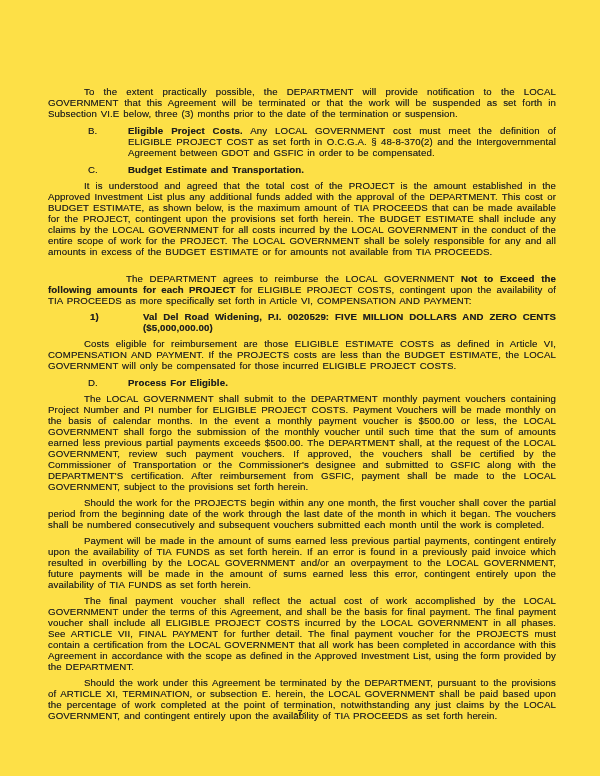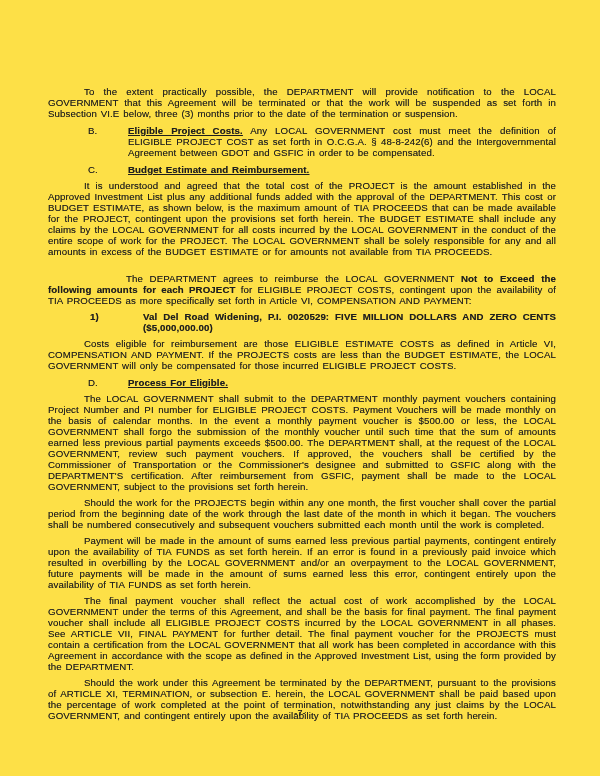--- a/index.html
+++ b/index.html
@@ -43,21 +43,20 @@
   }
   .section .letter {
     position: absolute;
     left: 40px;
     top: 0;
     text-decoration: none;
     font-weight: normal;
   }
   .heading {
     font-weight: bold;
-    text-decoration: underline;
   }
   .item {
     position: relative;
     padding-left: 95px;
     margin: 3px 0 5px 0;
     font-weight: bold;
   }
   .item .number {
     position: absolute;
     left: 42px;
@@ -78,26 +77,26 @@
 <body>
 
 <div class="page">
   <div class="content">
 
     <p class="para indent">To the extent practically possible, the DEPARTMENT will provide notification to the LOCAL GOVERNMENT that this Agreement will be terminated or that the work will be suspended as set forth in Subsection VI.E below, three (3) months prior to the date of the termination or suspension.</p>
 
     <div class="section">
       <span class="letter">B.</span>
       <span class="heading">Eligible Project Costs.</span>
-      <span>Any LOCAL GOVERNMENT cost must meet the definition of ELIGIBLE PROJECT COST as set forth in O.C.G.A. § 48-8-242(6) and the Intergovernmental Agreement between GDOT and GSFIC in order to be compensated.</span>
+      <span>Any LOCAL GOVERNMENT cost must meet the definition of ELIGIBLE PROJECT COST as set forth in O.C.G.A. § 48-8-370(2) and the Intergovernmental Agreement between GDOT and GSFIC in order to be compensated.</span>
     </div>
 
     <div class="section">
       <span class="letter">C.</span>
-      <span class="heading">Budget Estimate and Reimbursement.</span>
+      <span class="heading">Budget Estimate and Transportation.</span>
     </div>
 
     <p class="para indent">It is understood and agreed that the total cost of the PROJECT is the amount established in the Approved Investment List plus any additional funds added with the approval of the DEPARTMENT.  This cost or BUDGET ESTIMATE, as shown below, is the maximum amount of TIA PROCEEDS that can be made available for the PROJECT, contingent upon the provisions set forth herein.  The BUDGET ESTIMATE shall include any claims by the LOCAL GOVERNMENT for all costs incurred by the LOCAL GOVERNMENT in the conduct of the entire scope of work for the PROJECT.  The LOCAL GOVERNMENT shall be solely responsible for any and all amounts in excess of the BUDGET ESTIMATE or for amounts not available from TIA PROCEEDS.</p>
 
     <p class="para indent-lg"><span>The DEPARTMENT agrees to reimburse the LOCAL GOVERNMENT </span><b>Not to Exceed the following amounts for each PROJECT</b><span> for ELIGIBLE PROJECT COSTS, contingent upon the availability of TIA PROCEEDS as more specifically set forth in Article VI, COMPENSATION AND PAYMENT:</span></p>
 
     <div class="item">
       <span class="number">1)</span>
       <span>Val Del Road Widening, P.I. 0020529:  FIVE MILLION DOLLARS AND ZERO CENTS ($5,000,000.00)</span>
     </div>

